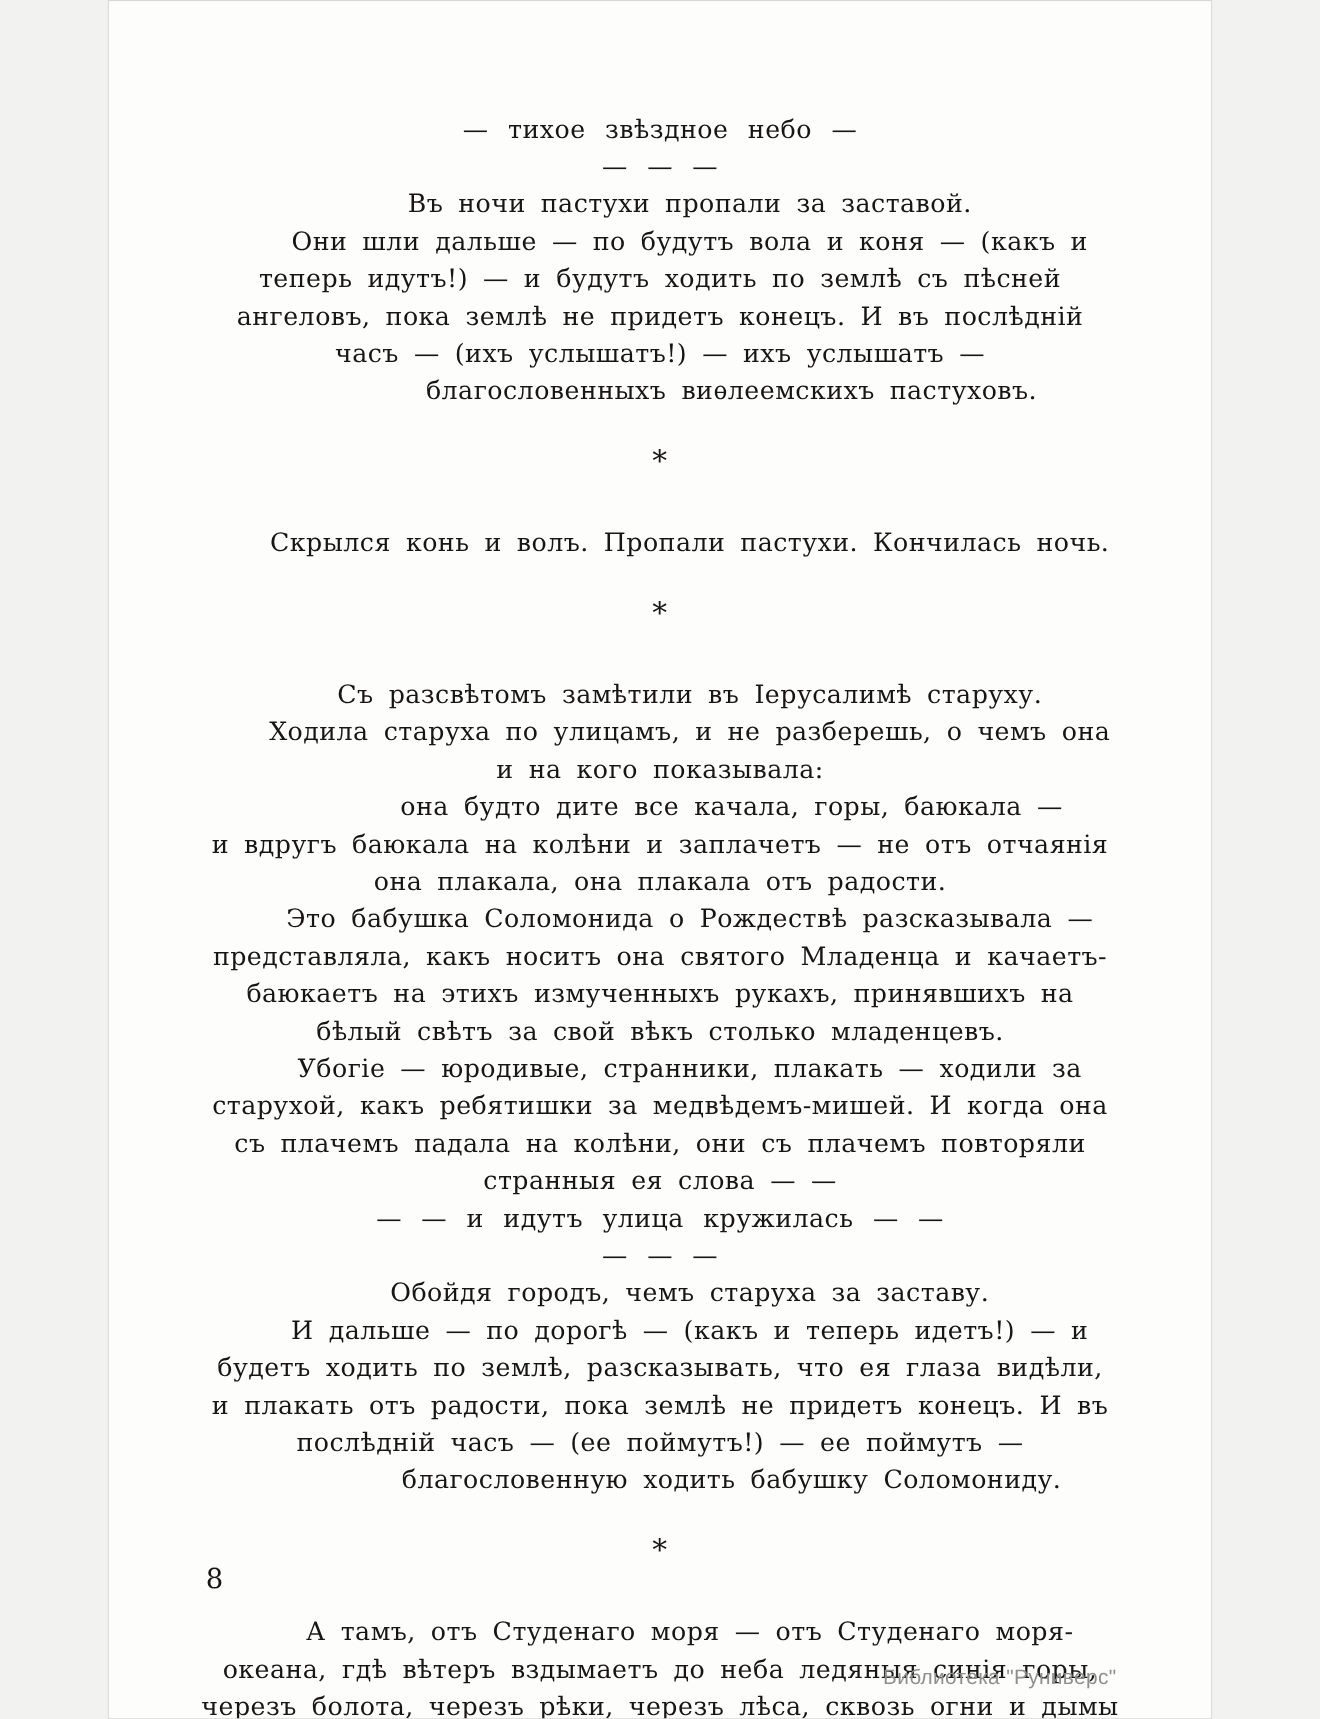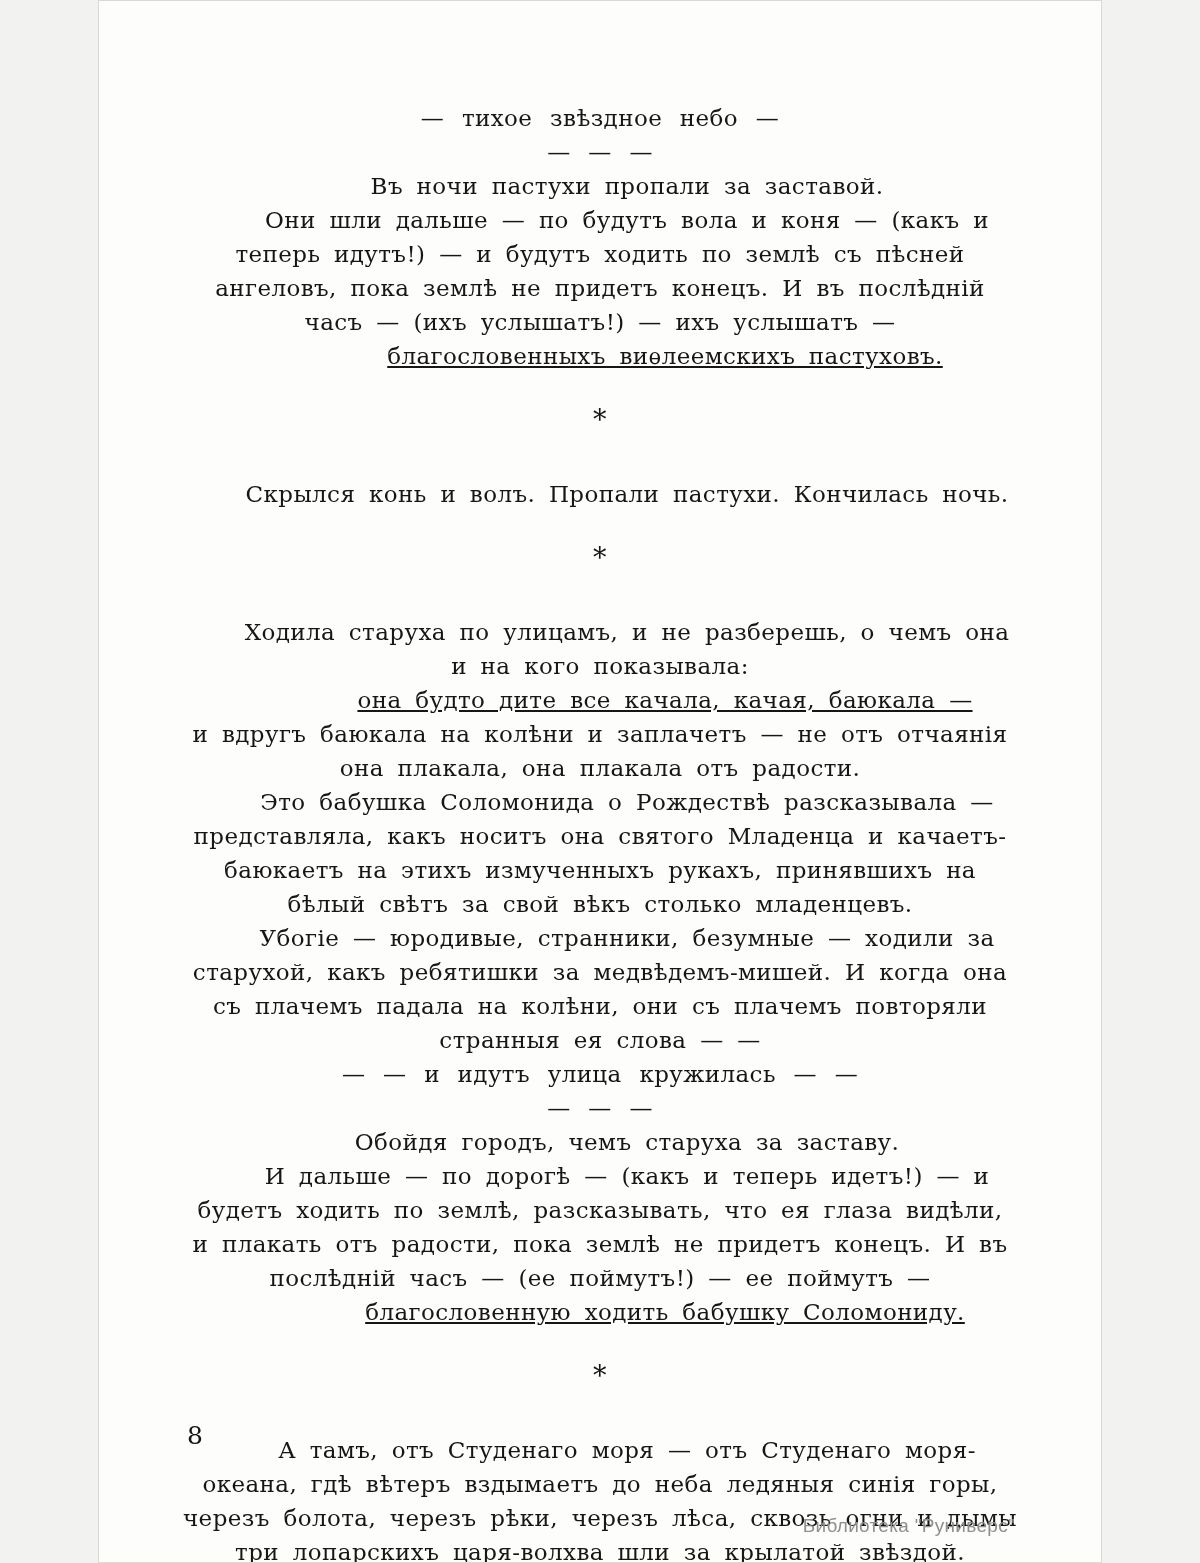--- a/index.html
+++ b/index.html
@@ -31,21 +31,20 @@
     text-align: center;
   }
   .text-area p.indent {
     text-indent: 54px;
   }
   .text-area p.plain {
     text-indent: 0;
   }
   .text-area p.block {
     padding-left: 130px;
-    text-decoration: underline;
   }
   .text-area p.center {
     text-align: center;
     word-spacing: 10px;
   }
   .text-area p.star {
     text-align: center;
     font-size: 27px;
     margin: 30px 0 40px 0;
   }
@@ -72,25 +71,26 @@
 <div class="page">
   <main class="text-area" id="paragraphs">
       <p class="center">—  тихое  звѣздное  небо  —</p>
       <p class="center">—   —   —</p>
       <p class="indent">Въ ночи пастухи пропали за заставой.</p>
       <p class="indent">Они шли дальше — по будутъ вола и коня — (какъ и теперь идутъ!) — и будутъ ходить по землѣ съ пѣсней ангеловъ, пока землѣ не придетъ конецъ. И въ послѣдній часъ — (ихъ услышатъ!) — ихъ услышатъ —</p>
       <p class="block">благословенныхъ виѳлеемскихъ пастуховъ.</p>
       <p class="star">*</p>
       <p class="indent">Скрылся конь и волъ. Пропали пастухи. Кончилась ночь.</p>
       <p class="star">*</p>
+      <p class="indent">Съ разсвѣтомъ замѣтили въ Іерусалимѣ старуху.</p>
       <p class="indent">Ходила старуха по улицамъ, и не разберешь, о чемъ она и на кого показывала:</p>
-      <p class="block">она будто дите все качала, качая, баюкала —</p>
+      <p class="block">она будто дите все качала, горы, баюкала —</p>
       <p class="plain">и вдругъ баюкала на колѣни и заплачетъ — не отъ отчаянія она плакала, она плакала отъ радости.</p>
       <p class="indent">Это бабушка Соломонида о Рождествѣ разсказывала — представляла, какъ носитъ она святого Младенца и качаетъ-баюкаетъ на этихъ измученныхъ рукахъ, принявшихъ на бѣлый свѣтъ за свой вѣкъ столько младенцевъ.</p>
-      <p class="indent">Убогіе — юродивые, странники, безумные — ходили за старухой, какъ ребятишки за медвѣдемъ-мишей. И когда она съ плачемъ падала на колѣни, они съ плачемъ повторяли странныя ея слова — —</p>
+      <p class="indent">Убогіе — юродивые, странники, плакать — ходили за старухой, какъ ребятишки за медвѣдемъ-мишей. И когда она съ плачемъ падала на колѣни, они съ плачемъ повторяли странныя ея слова — —</p>
       <p class="center">—  —  и идутъ улица кружилась  —  —</p>
       <p class="center">—   —   —</p>
       <p class="indent">Обойдя городъ, чемъ старуха за заставу.</p>
       <p class="indent">И дальше — по дорогѣ — (какъ и теперь идетъ!) — и будетъ ходить по землѣ, разсказывать, что ея глаза видѣли, и плакать отъ радости, пока землѣ не придетъ конецъ. И въ послѣдній часъ — (ее поймутъ!) — ее поймутъ —</p>
       <p class="block">благословенную ходить бабушку Соломониду.</p>
       <p class="star">*</p>
       <p class="indent">А тамъ, отъ Студенаго моря — отъ Студенаго моря-океана, гдѣ вѣтеръ вздымаетъ до неба ледяныя синія горы, черезъ болота, черезъ рѣки, черезъ лѣса, сквозь огни и дымы три лопарскихъ царя-волхва шли за крылатой звѣздой.</p>
     </main>
 
   <div class="page-number">8</div>

